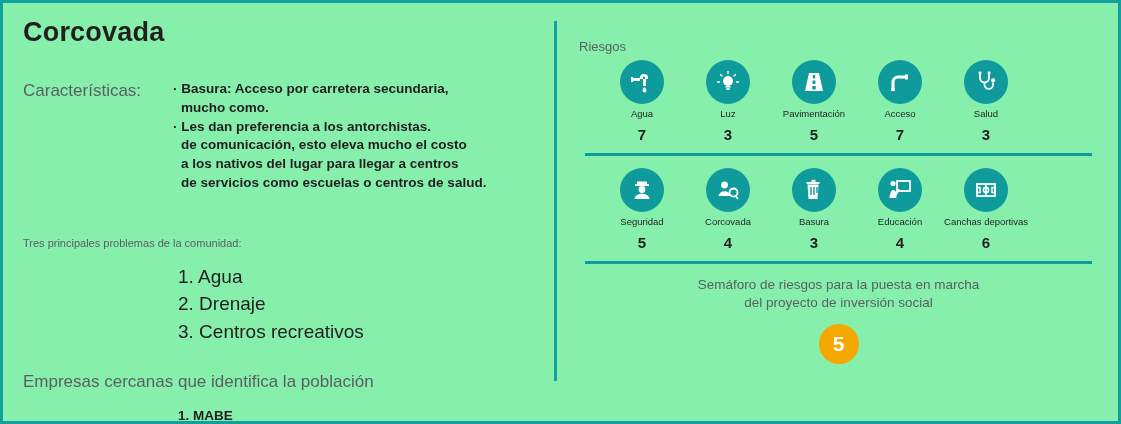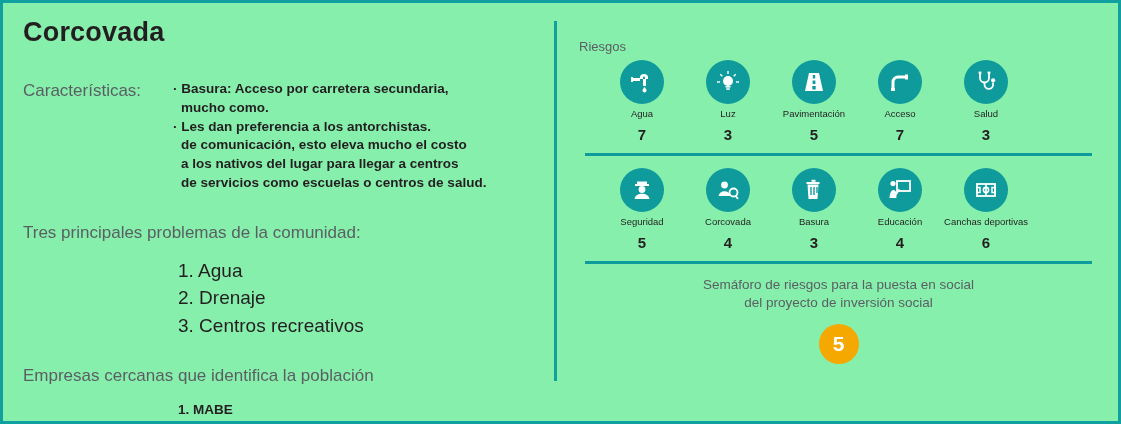--- a/index.html
+++ b/index.html
@@ -58,22 +58,22 @@
     font-weight: bold;
     line-height: 1.32;
   }
   .char-list div.item {
     margin-bottom: 1px;
   }
   .char-list .cont {
     padding-left: 8px;
   }
   .problems-head {
-    margin-top: 30px;
-    font-size: 17px;
+    margin-top: 44px;
+    font-size: 11px;
     color: #5a5f63;
   }
   .problems-list {
     margin-top: 14px;
     padding-left: 155px;
     font-size: 19px;
     font-weight: normal;
     color: #231f20;
     line-height: 1.45;
   }
@@ -355,20 +355,20 @@
         </div>
         <div class="icon-caption"><span>Canchas deportivas</span></div>
         <div class="icon-value">6</div>
       </div>
 
     </div>
 
     <div class="hrule"></div>
 
     <div class="semaforo-text">
-      <div>Semáforo de riesgos para la puesta en social</div>
+      <div>Semáforo de riesgos para la puesta en marcha</div>
       <div>del proyecto de inversión social</div>
     </div>
 
     <div class="semaforo-badge">5</div>
   </div>
 
 </div>
 
 </body></html>

